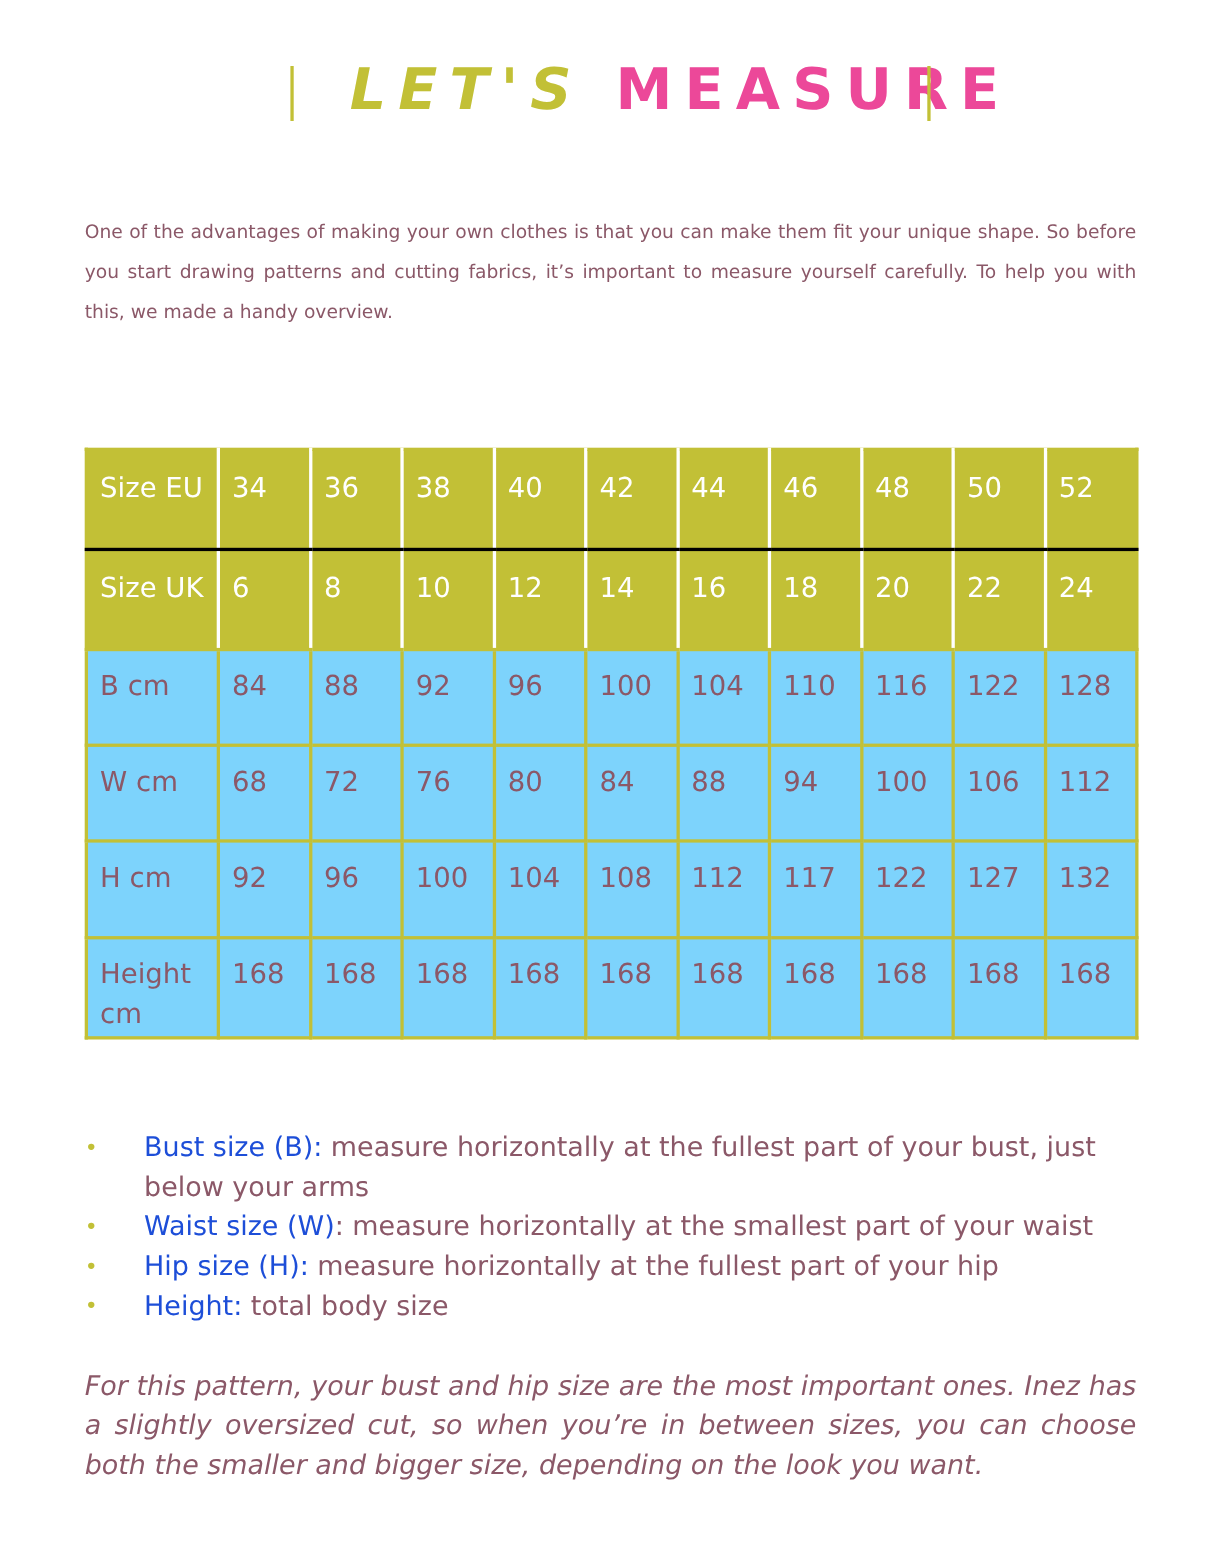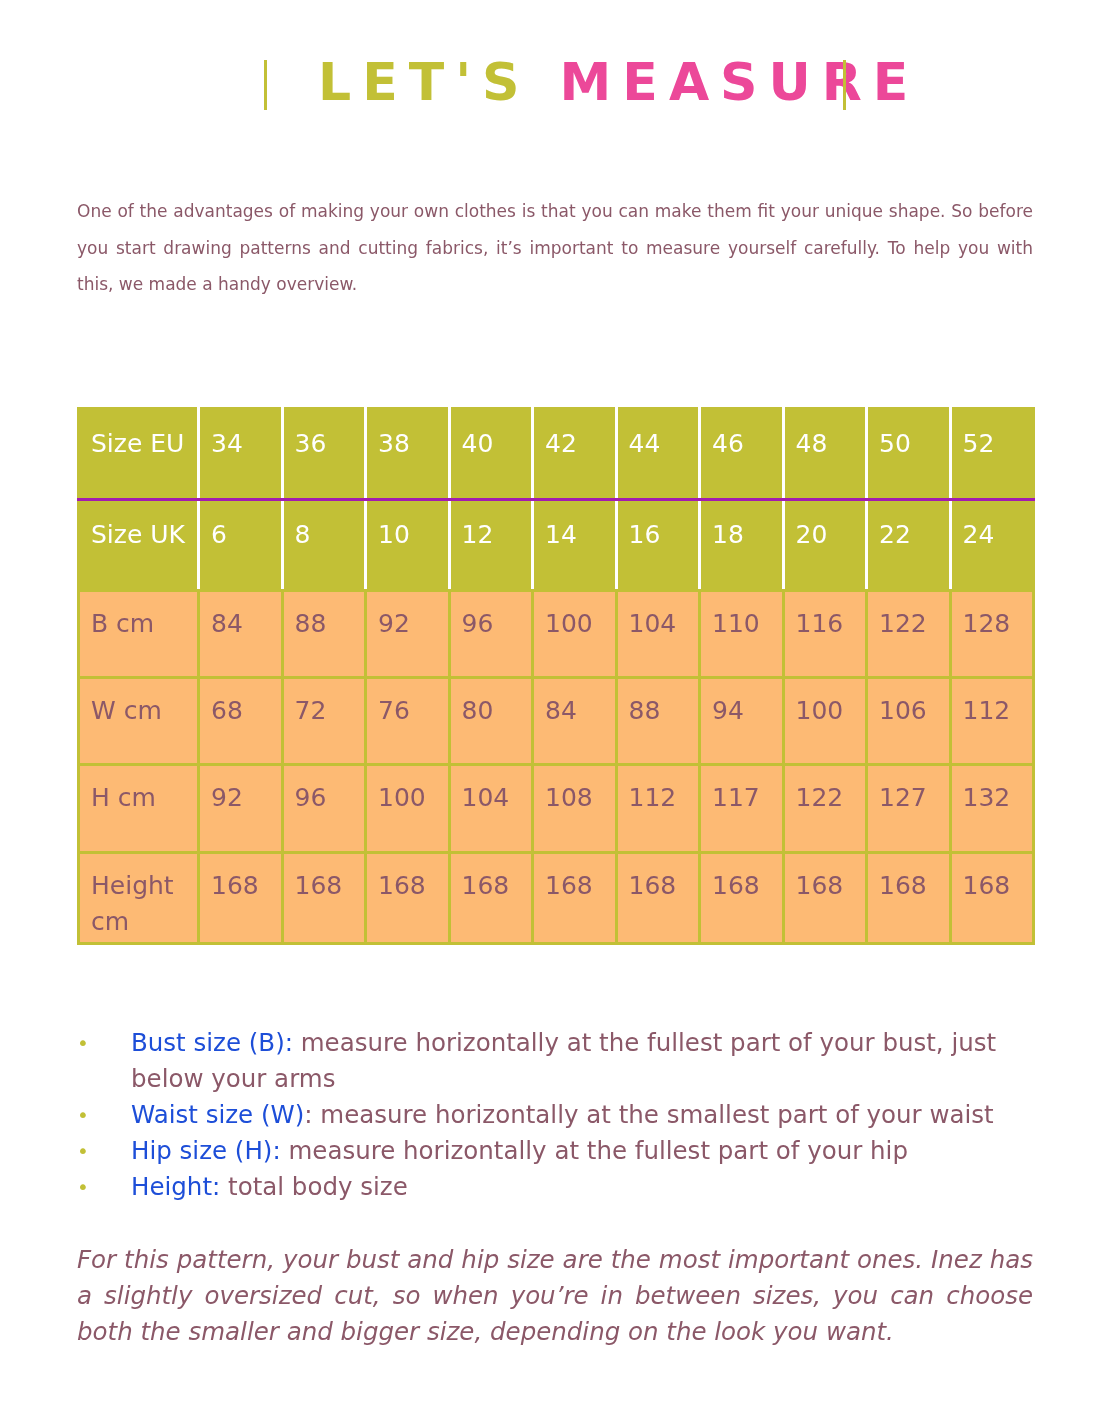--- a/index.html
+++ b/index.html
@@ -14,21 +14,21 @@
     .title-rule {
       position: absolute; top: 20px; width: 3px; height: 50px; background: #c2c036;
     }
     .title-rule.left { left: 264px; }
     .title-rule.right { left: 843px; }
     .title-text {
       position: absolute; top: 12px; left: 318px;
       font-family: "DejaVu Sans", sans-serif; font-weight: bold;
       font-size: 52px; letter-spacing: 11px; line-height: 60px; white-space: nowrap;
     }
-    .title-part-a { color: #c2c036; }
+    .title-part-a { color: #c2c036; font-style: italic; }
     .title-part-b { color: #ec4899; }
     .intro {
       position: absolute; top: 193px; left: 77px; width: 956px;
       font-size: 17px; line-height: 36.5px; text-align: justify;
       text-align-last: left; color: #8b5868;
     }
     table.size-table {
       position: absolute; top: 407px; left: 77px;
       width: 958px; border-collapse: collapse; table-layout: fixed;
     }
@@ -37,23 +37,23 @@
       padding: 14px 10px 0 11px; font-size: 25px; line-height: 36px;
       box-sizing: border-box;
     }
     table.size-table col.first { width: 120px; }
     tr.head-row td {
       background: #c2c036; color: #ffffff;
       border-color: #c2c036; border-left-color: #ffffff; border-right-color: #ffffff;
     }
     tr.head-row td:first-child { border-left-color: #c2c036; }
     tr.head-row td:last-child { border-right-color: #c2c036; }
-    tr.head-row.eu td { border-bottom: 3px solid #a21caf; height: 91px; padding-top: 16px; }
+    tr.head-row.eu td { border-bottom: 3px solid #000000; height: 91px; padding-top: 16px; }
     tr.head-row.uk td { height: 91px; padding-top: 16px; }
-    tr.body-row td { background: #fdba74; color: #8b5868; height: 87px; padding-top: 14px; }
+    tr.body-row td { background: #7dd3fc; color: #8b5868; height: 87px; padding-top: 14px; }
     tr.body-row.b td { height: 87px; }
     tr.body-row.w td { height: 87px; }
     tr.body-row.h td { height: 88px; }
     tr.body-row.ht td { height: 91px; }
     .bullets {
       position: absolute; top: 1025px; left: 77px; width: 960px;
       list-style: none; margin: 0; padding: 0;
     }
     .bullets li {
       position: relative; padding-left: 54px;

